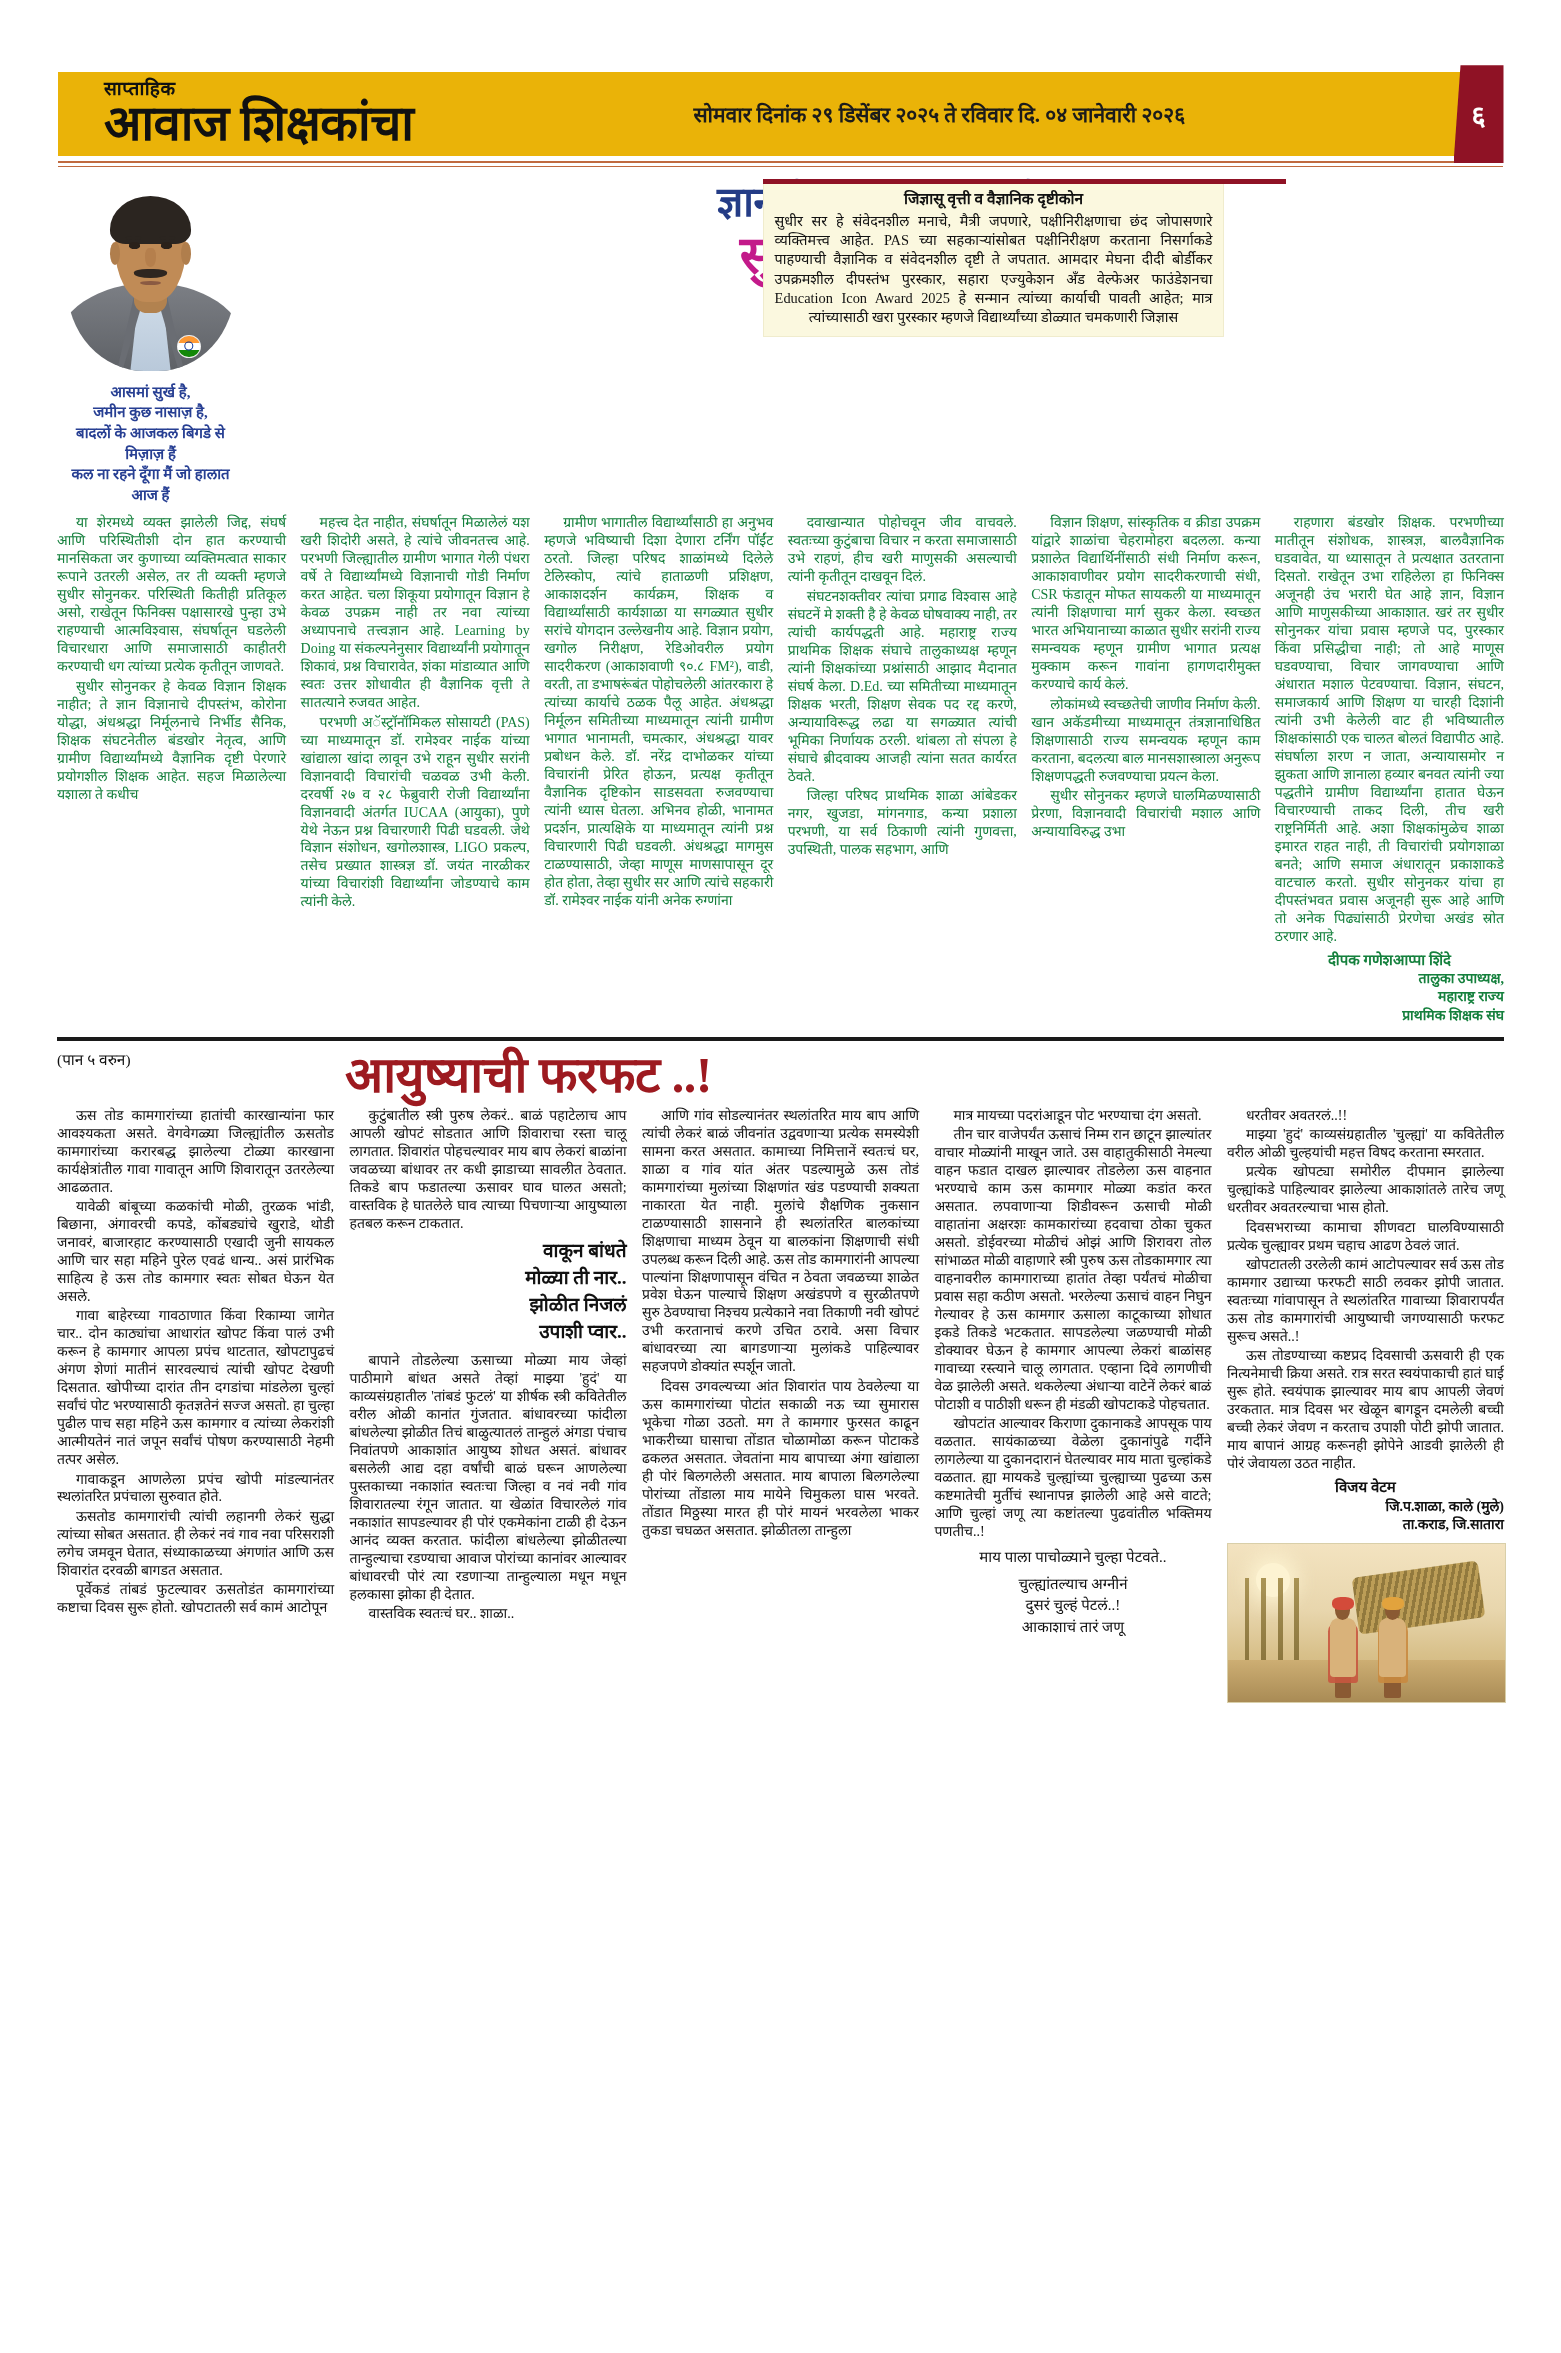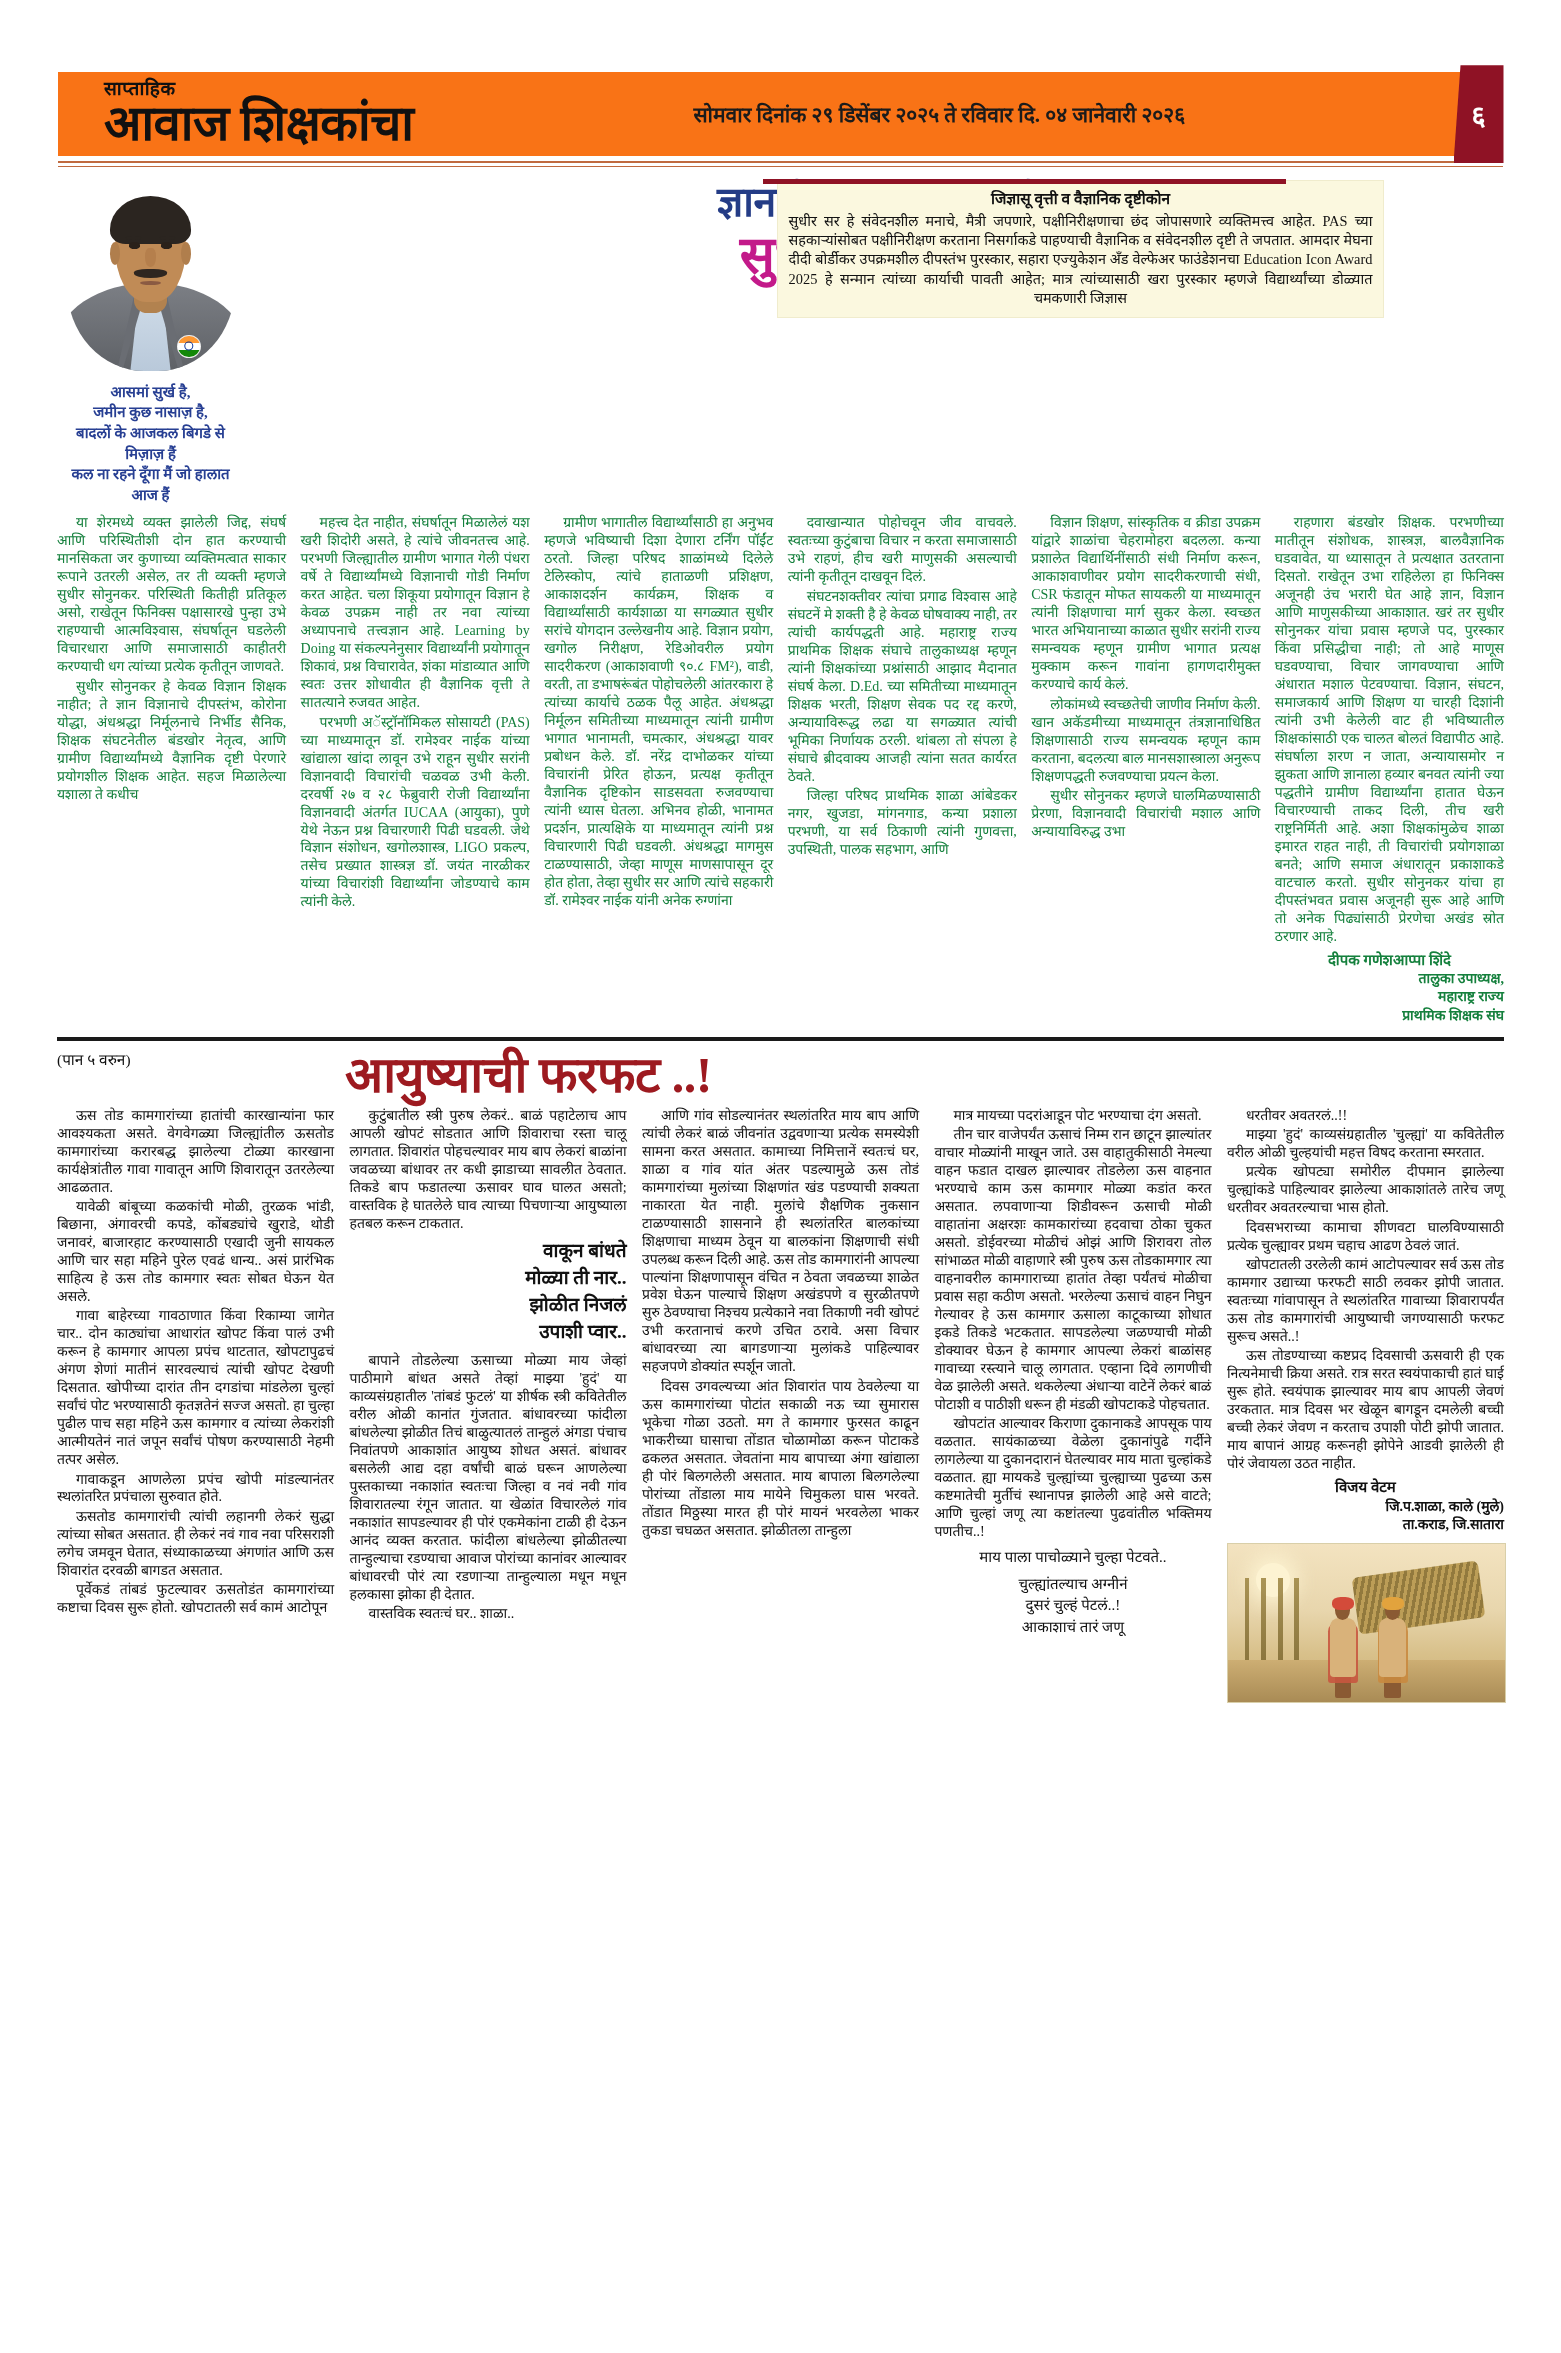--- a/index.html
+++ b/index.html
@@ -15,21 +15,21 @@
     position:relative;width:1561px;height:2354px;
     box-sizing:border-box;
     padding:0;
   }
 
   
   .masthead{
     position:relative;
     margin:72px 58px 0 58px;
     height:84px;
-    background:#f97316;
+    background:#eab308;
     display:flex;align-items:center;
     box-sizing:border-box;
   }
   .masthead::after{
     content:"";position:absolute;right:-2.9px;top:-2.9px;
     width:0;height:0;
   }
   .mh-left{
     padding-left:46px;
     display:flex;flex-direction:column;justify-content:center;
@@ -367,21 +367,21 @@
         <p>राहणारा बंडखोर शिक्षक. परभणीच्या मातीतून संशोधक, शास्त्रज्ञ, बालवैज्ञानिक घडवावेत, या ध्यासातून ते प्रत्यक्षात उतरताना दिसतो. राखेतून उभा राहिलेला हा फिनिक्स अजूनही उंच भरारी घेत आहे ज्ञान, विज्ञान आणि माणुसकीच्या आकाशात. खरं तर सुधीर सोनुनकर यांचा प्रवास म्हणजे पद, पुरस्कार किंवा प्रसिद्धीचा नाही; तो आहे माणूस घडवण्याचा, विचार जागवण्याचा आणि अंधारात मशाल पेटवण्याचा. विज्ञान, संघटन, समाजकार्य आणि शिक्षण या चारही दिशांनी त्यांनी उभी केलेली वाट ही भविष्यातील शिक्षकांसाठी एक चालत बोलतं विद्यापीठ आहे. संघर्षाला शरण न जाता, अन्यायासमोर न झुकता आणि ज्ञानाला हव्यार बनवत त्यांनी ज्या पद्धतीने ग्रामीण विद्यार्थ्यांना हातात घेऊन विचारण्याची ताकद दिली, तीच खरी राष्ट्रनिर्मिती आहे. अशा शिक्षकांमुळेच शाळा इमारत राहत नाही, ती विचारांची प्रयोगशाळा बनते; आणि समाज अंधारातून प्रकाशाकडे वाटचाल करतो. सुधीर सोनुनकर यांचा हा दीपस्तंभवत प्रवास अजूनही सुरू आहे आणि तो अनेक पिढ्यांसाठी प्रेरणेचा अखंड स्रोत ठरणार आहे.</p>
         <div class="byline">
           <div class="nm">दीपक गणेशआप्पा शिंदे</div>
           <div>तालुका उपाध्यक्ष,</div>
           <div>महाराष्ट्र राज्य</div>
           <div>प्राथमिक शिक्षक संघ</div>
         </div>
       </div>
     </div>
 
-    <div class="hl-box" style="position:absolute;left:706px;top:0;width:607px;margin-left:14px;">
+    <div class="hl-box" style="position:absolute;left:706px;top:0;width:461px;">
       <h3>जिज्ञासू वृत्ती व वैज्ञानिक दृष्टीकोन</h3>
       <p>सुधीर सर हे संवेदनशील मनाचे, मैत्री जपणारे, पक्षीनिरीक्षणाचा छंद जोपासणारे व्यक्तिमत्त्व आहेत. PAS च्या सहकाऱ्यांसोबत पक्षीनिरीक्षण करताना निसर्गाकडे पाहण्याची वैज्ञानिक व संवेदनशील दृष्टी ते जपतात. आमदार मेघना दीदी बोर्डीकर उपक्रमशील दीपस्तंभ पुरस्कार, सहारा एज्युकेशन अँड वेल्फेअर फाउंडेशनचा Education Icon Award 2025 हे सन्मान त्यांच्या कार्याची पावती आहेत; मात्र त्यांच्यासाठी खरा पुरस्कार म्हणजे विद्यार्थ्यांच्या डोळ्यात चमकणारी जिज्ञास</p>
     </div>
     <div class="hl-box-rule" style="position:absolute;left:706px;top:0;width:523px;"></div>
   </div>
 
   <div class="thick-div"></div>
 
   <div class="article-bottom">
     <div style="display:grid;grid-template-columns:288px 1fr;align-items:start;">

